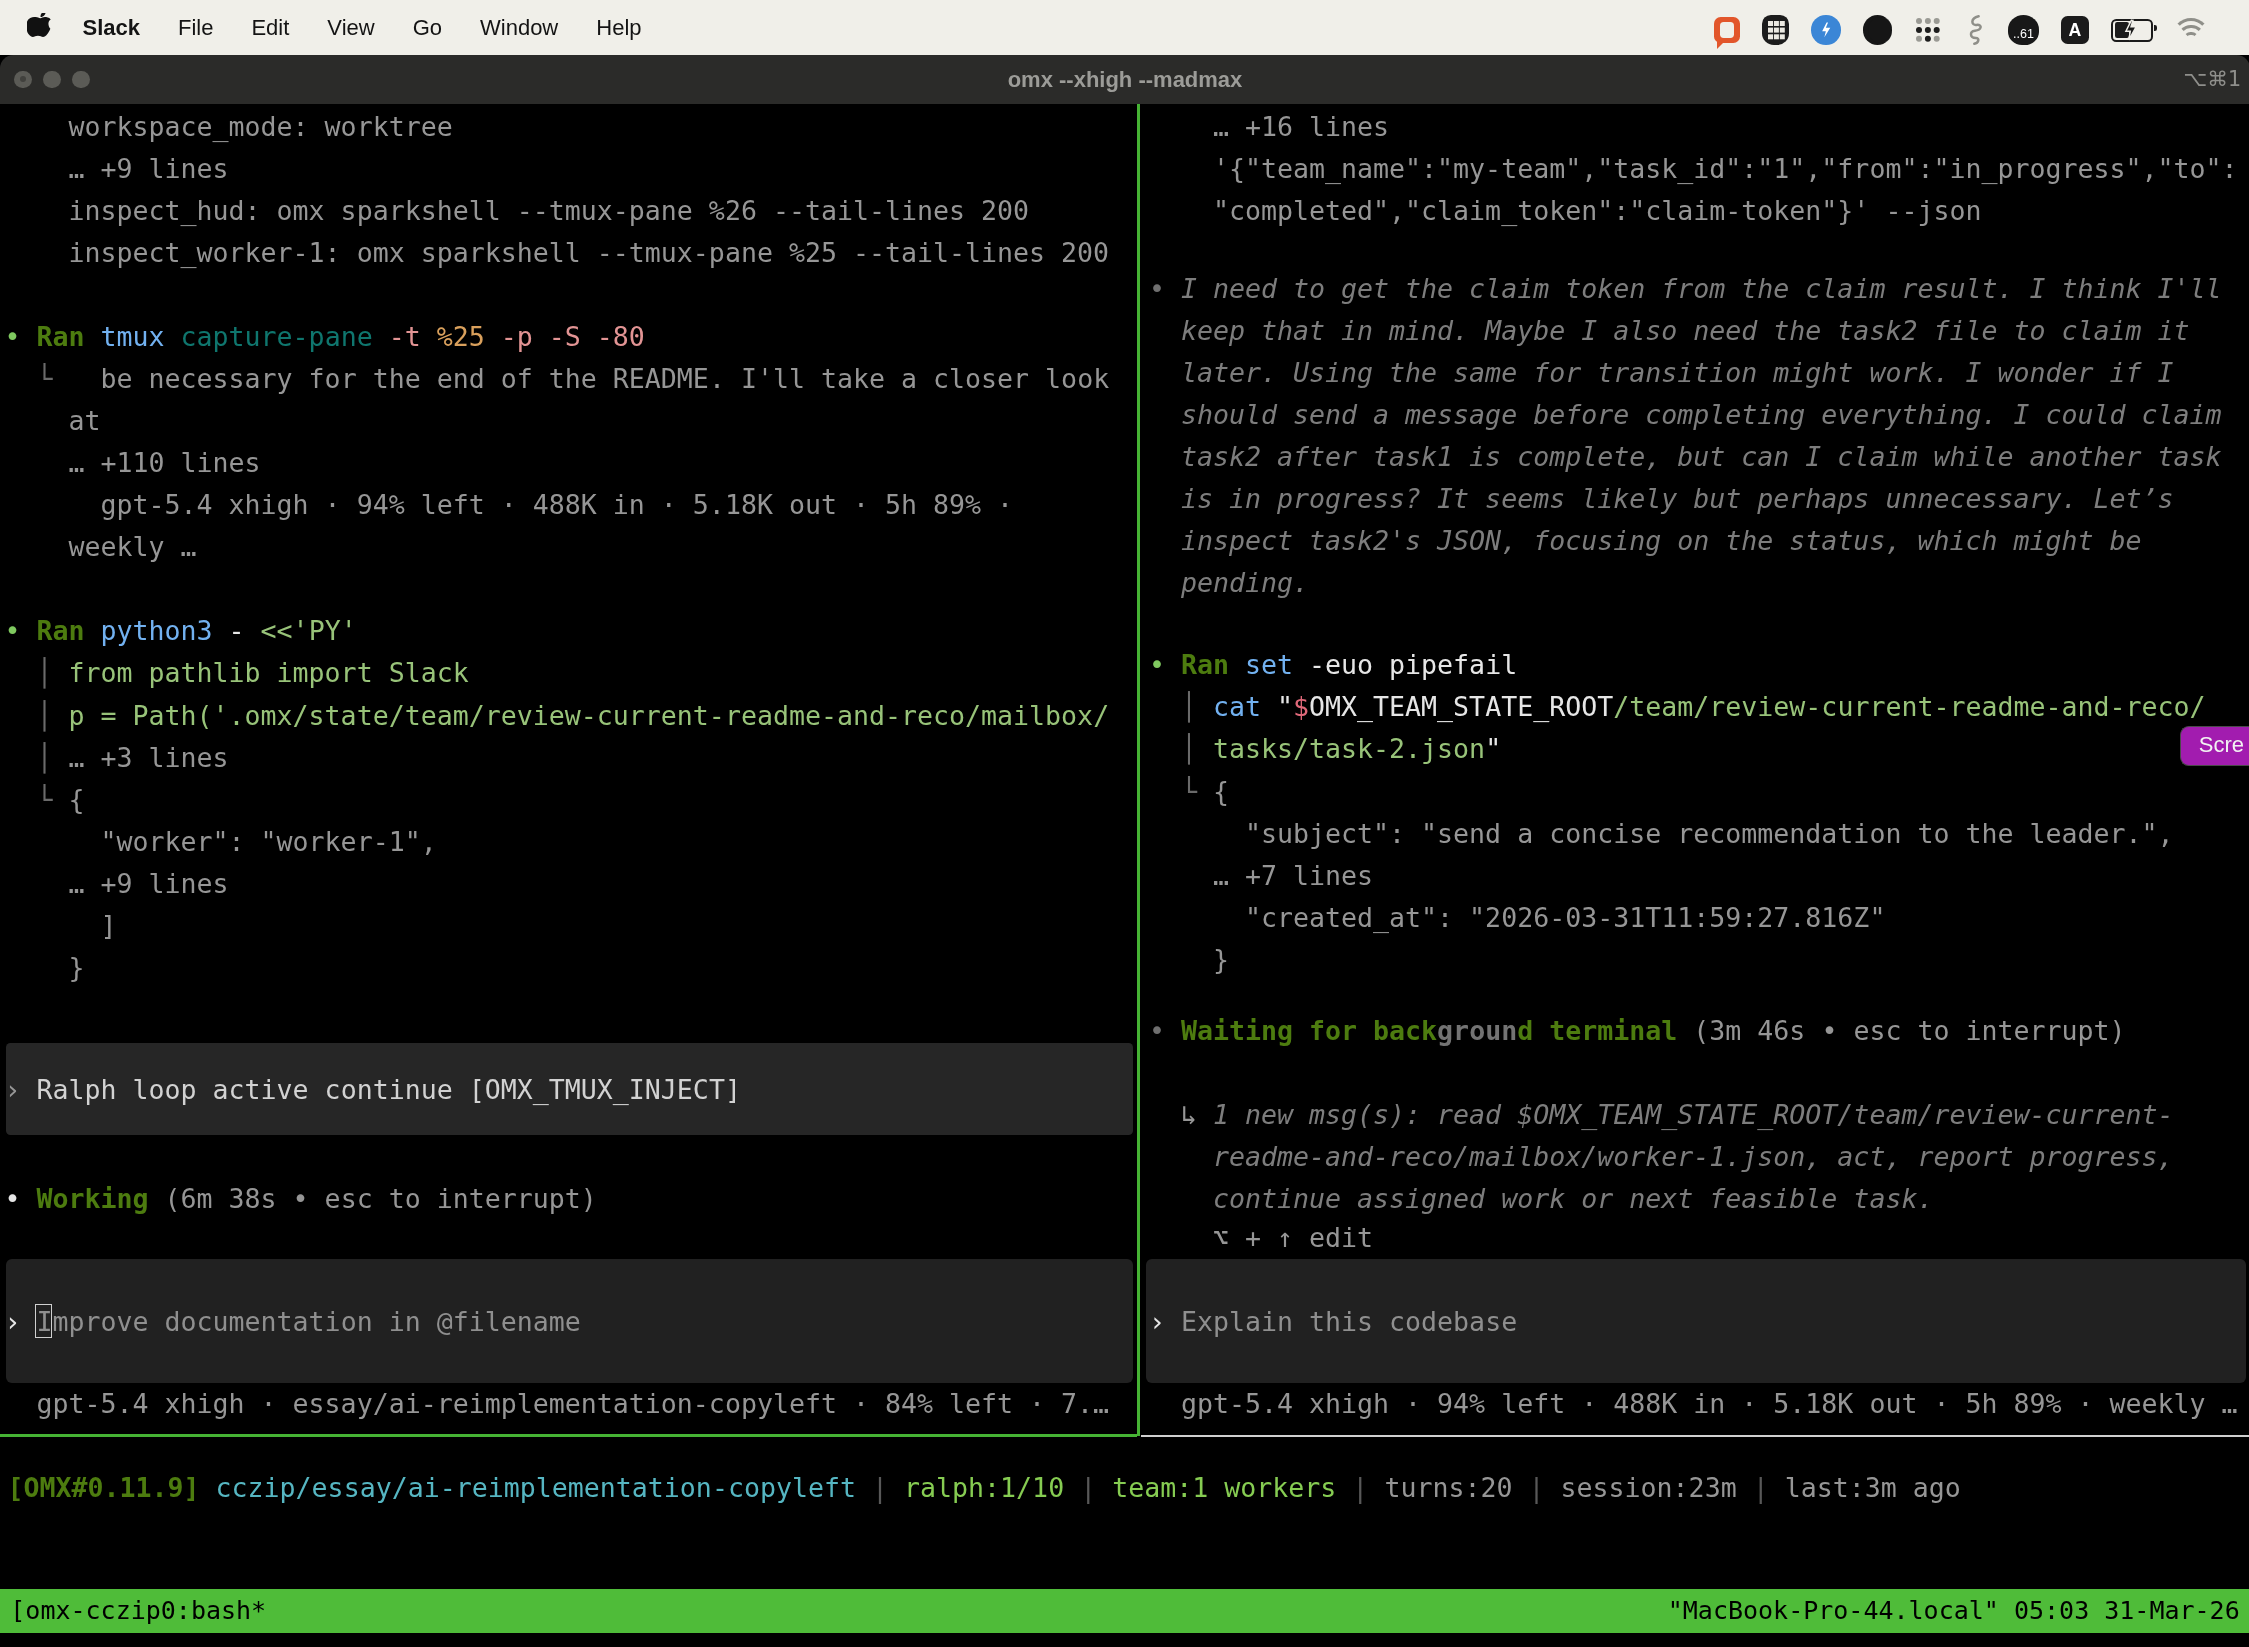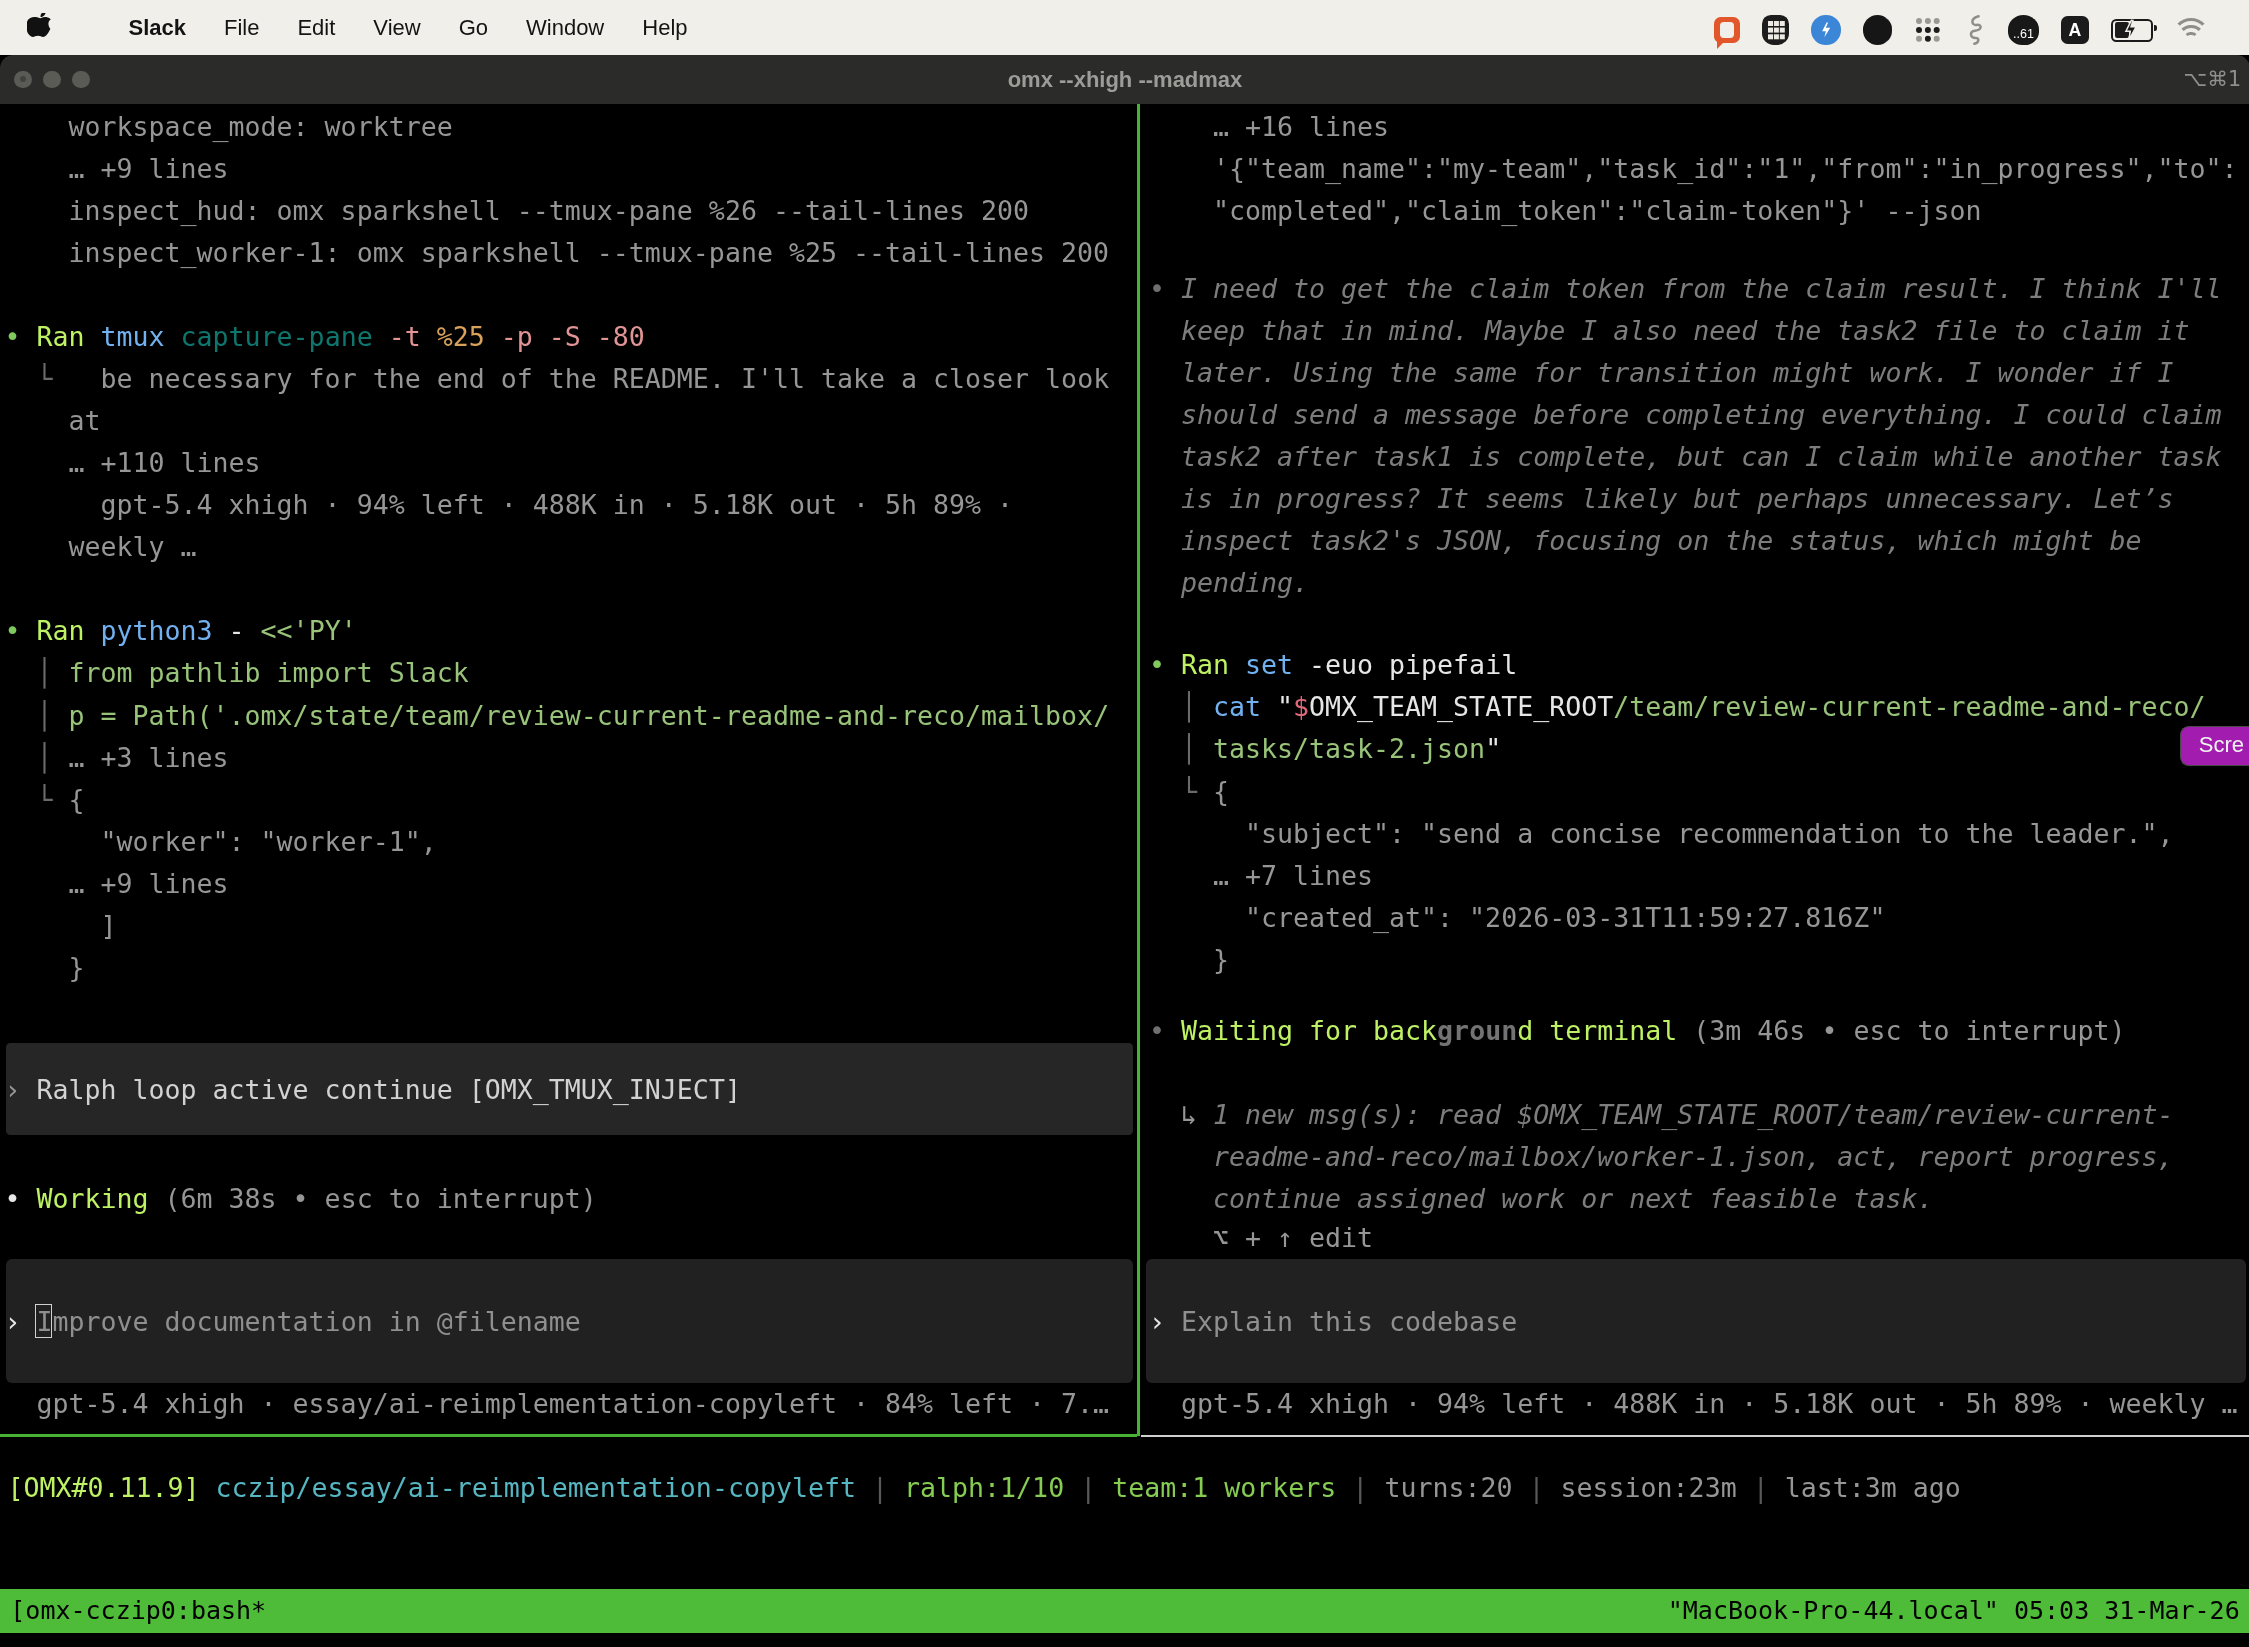--- a/index.html
+++ b/index.html
@@ -1,20 +1,20 @@
 <!DOCTYPE html>
 <html style="font-size:11.8px"><head>
 <meta charset="utf-8">
 <style>
   html,body{margin:0;padding:0;background:#000;}
   .screen{position:relative;width:2250px;height:1648px;background:#000;overflow:hidden;
           font-family:"Liberation Sans",sans-serif;}
   
   .menubar{position:absolute;top:0;left:0;right:0;height:55px;background:#f0efe9;
-           display:flex;align-items:center;color:#141414;font-size:22px;z-index:10;gap:46px;}
+           display:flex;align-items:center;color:#141414;font-size:22px;z-index:10;}
   .apple{width:29.5px;height:34px;margin-left:26.6px;margin-right:7.4px;display:flex;align-items:center;}
   .menu-items{display:flex;align-items:center;height:100%;}
   .menu-item{padding:0 19px;height:100%;display:flex;align-items:center;}
   .menu-item.app{font-weight:700;}
   .status-icons{position:absolute;right:0;top:0;height:60px;display:flex;align-items:center;
                 gap:22px;padding-right:43px;}
   .sicon{display:flex;align-items:center;justify-content:center;}
   .icon-slack{width:26.6px;height:26.6px;background:#e2562b;border-radius:6.6px;position:relative;}
   .icon-slack:before{content:"";position:absolute;left:6.6px;top:5.2px;width:13.3px;height:16px;background:#f0efe9;border-radius:3.7px;}
   .icon-slack:after{content:"";position:absolute;left:3px;bottom:-5.9px;border:5.9px solid transparent;border-top-color:#e2562b;border-left-color:#e2562b;}
@@ -74,21 +74,21 @@
   .hborder-right{position:absolute;left:1141px;right:0;top:1331px;height:2.2px;background:#cfcfcf;}
   .omx-line{position:absolute;left:7.4px;top:1363px;height:42px;line-height:42px;white-space:pre;}
   .tmuxbar{position:absolute;left:0;right:0;top:1485px;height:44px;background:#4fbc39;color:#000000;font-size:25px;line-height:44px;}
   .tmux-left{position:absolute;left:10.3px;white-space:pre;}
   .tmux-right{position:absolute;right:10.3px;white-space:pre;}
   .tooltip{position:absolute;right:0;top:622px;height:38px;background:#a21caf;border:1.5px solid #4a4a4a;border-right:none;
            border-radius:8.9px 0 0 8.9px;color:#f2f2f2;font-family:"Liberation Sans",sans-serif;font-size:22px;
            line-height:35px;padding:0 5.9px 0 17.7px;z-index:6;}
   
   .c-g{color:#969696}.c-gi{color:#7d7d7d;font-style:italic}.c-dim{color:#6f6f6f}
-  .c-dimb{color:#737373;font-weight:700}.c-w{color:#e6e6e6}.c-wb{color:#bef264;font-weight:400}
+  .c-dimb{color:#737373;font-weight:700}.c-w{color:#e6e6e6}.c-wb{color:#4d7c0f;font-weight:700}
   .c-lg{color:#d2d2d2}.c-bullet{color:#7fc95f}.c-blue{color:#72b1f0}.c-lav{color:#0f766e}
   .c-pink{color:#e29494}.c-orange{color:#d9a05c}.c-green{color:#98c379}.c-red{color:#e0697a}
   .c-cyan{color:#56b6c2}.c-lime{color:#86cc52}.c-pipe{color:#585858}.c-tree{color:#6a6a6a}.c-ph{color:#8f8f8f}
 </style>
 </head>
 <body>
 
 <div class="screen">
 
   <div class="menubar">

